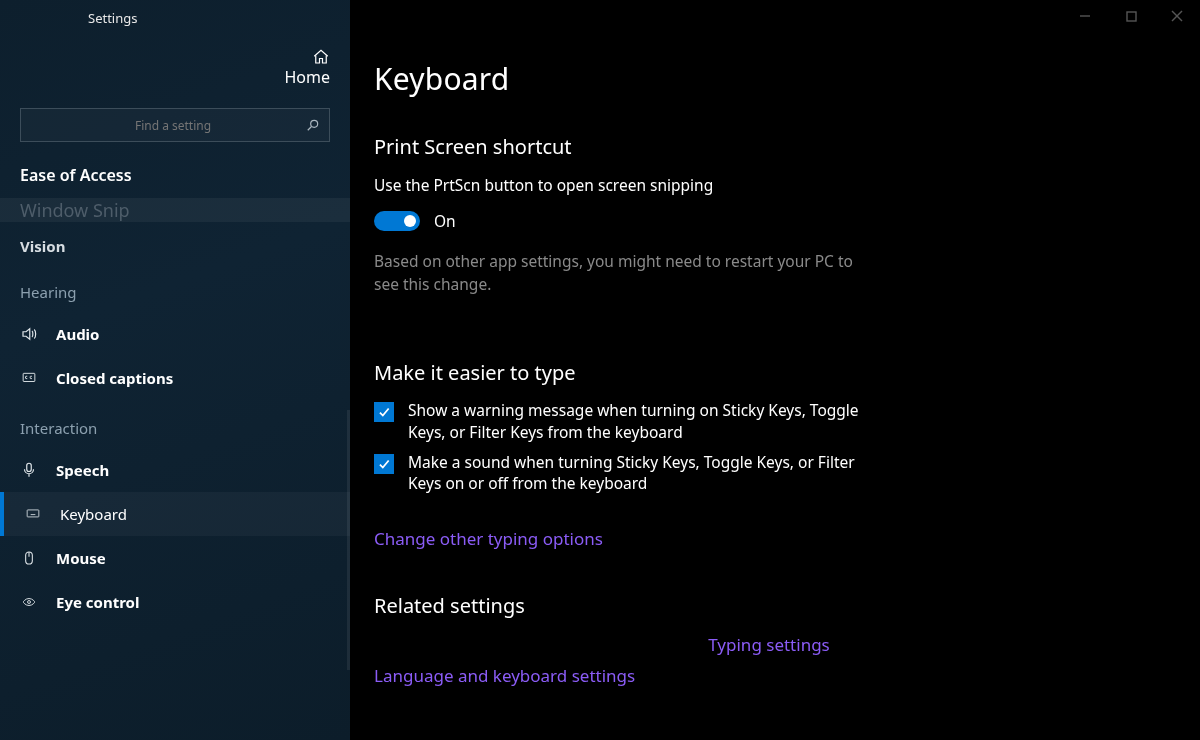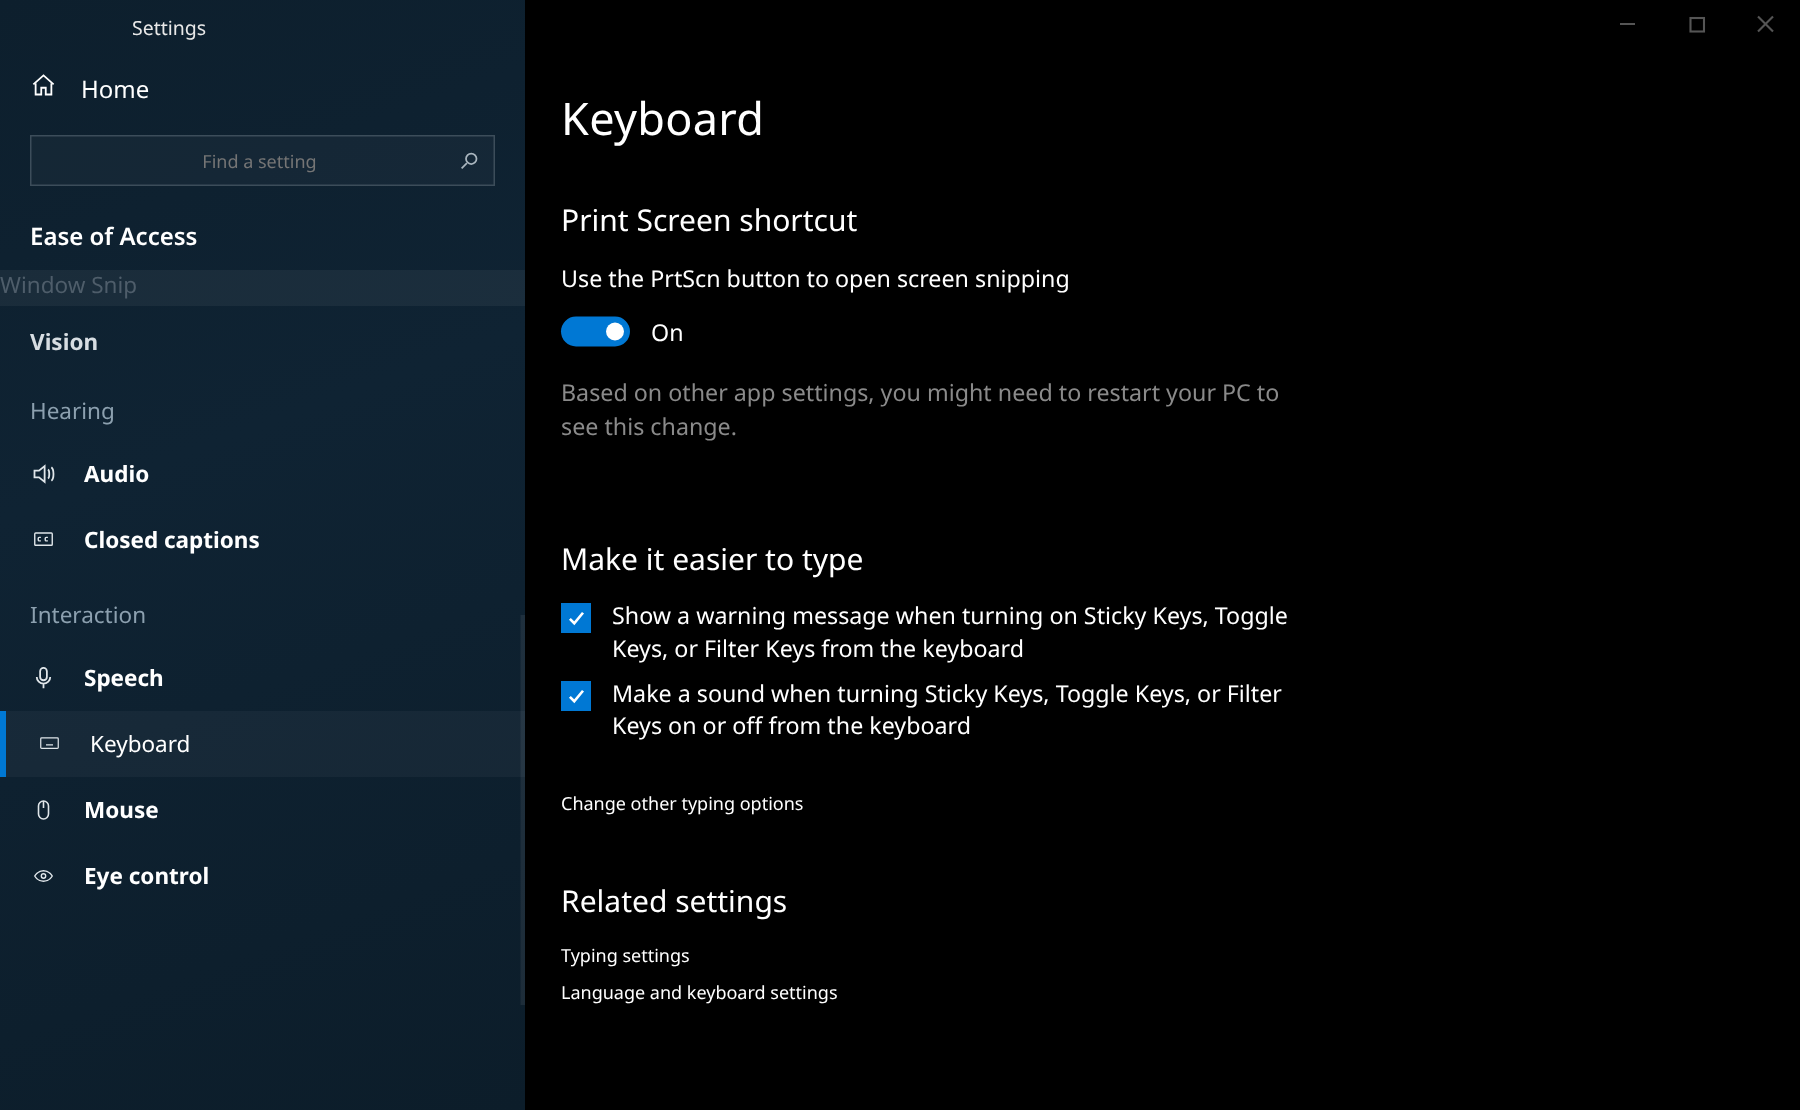--- a/index.html
+++ b/index.html
@@ -1,31 +1,31 @@
 <!DOCTYPE html>
 <html><head>
 <meta charset="utf-8">
 <style>
   * { box-sizing: border-box; margin: 0; padding: 0; font-family: "Segoe UI", system-ui, sans-serif; }
   body { width: 1200px; height: 740px; background: #000; overflow: hidden; display: flex; }
 
   
   .sidebar { width: 350px; height: 100%; background: linear-gradient(160deg, #0d1f2d 0%, #0f2333 40%, #0c1d2a 100%); display: flex; flex-direction: column; color: #fff; position: relative; }
   .titlebar { height: 36px; display: flex; align-items: center; padding-left: 88px; font-size: 13px; color: #e8e8e8; }
-  .home-row { display: flex; align-items: flex-start; gap: 16px; padding: 12px 20px 20px 20px; cursor: pointer; }
+  .home-row { display: flex; align-items: flex-end; padding: 12px 20px 20px 20px; cursor: pointer; flex-direction: column; }
   .home-row .icon { width: 18px; height: 18px; }
   .home-label { font-size: 16px; color: #fff; }
 
   .search-wrap { padding: 0 20px 22px 20px; }
   .search { width: 100%; height: 34px; background: rgba(255,255,255,0.03); border: 1px solid #3c4d5a; color: #ccc; padding: 0 14px 0 10px; font-size: 12px; position: relative; text-align: center; }
   .search-box { position: relative; }
   .search-icon { position: absolute; right: 10px; top: 50%; transform: translateY(-50%) scaleX(-1); width: 14px; height: 14px; pointer-events: none; }
 
   .category { font-size: 16px; font-weight: 600; color: #fff; padding: 0 20px 12px 20px; }
-  .ghost-row { height: 24px; background: rgba(255,255,255,0.05); margin: 0 0 6px 0; display:flex; align-items:flex-start; font-size:15px; color:#4e5d6a; }
+  .ghost-row { height: 24px; background: rgba(255,255,255,0.05); margin: 0 0 6px 0; display:flex; align-items:flex-start; padding-left:20px; font-size:18px; color:#4e5d6a; }
   .group-label { font-size: 15px; color: #8ca0af; padding: 18px 20px 10px 20px; }
 
   .nav-item { display: flex; align-items: center; gap: 18px; height: 44px; padding: 0 20px; cursor: pointer; color: #fff; font-size: 15px; border-left: 4px solid transparent; }
   .nav-item.nudge { padding-left: 16px; font-weight: bold; }
   .nav-item.selected { background: rgba(255,255,255,0.04); border-left: 4px solid #0078d4; }
   .nav-item .nav-icon { width: 18px; height: 18px; display:flex; align-items:center; justify-content:center; color:#e0e6ea; }
 
   .scroll-edge { position:absolute; right:0; top:410px; width:3px; height:260px; background:rgba(255,255,255,0.07); }
 
   
@@ -42,21 +42,21 @@
   .toggle { width: 46px; height: 20px; border-radius: 10px; background: #0078d4; position: relative; cursor: pointer; }
   .toggle .knob { width: 12px; height: 12px; background: #fff; border-radius: 50%; position: absolute; top: 4px; right: 4px; }
   .toggle-label { font-size: 15.5px; }
 
   
   .check-row { display: flex; align-items: flex-start; gap: 14px; margin-bottom: 8px; max-width: 500px; }
   .checkbox { width: 20px; height: 20px; background: #0078d4; display:flex; align-items:center; justify-content:center; flex-shrink:0; margin-top:2px; cursor:pointer; }
   .checkbox svg { width: 14px; height: 14px; stroke:#fff; stroke-width:3; fill:none; }
   .check-label { font-size: 15.5px; line-height: 1.4; }
 
-  .link { color: #ffffff; font-size: 12px; cursor: pointer; display:inline-block; margin-top: 16px; }
+  .link { color: #8b5cf6; font-size: 17px; cursor: pointer; display:inline-block; margin-top: 16px; }
   .link + .link { margin-top: 12px; }
   .link-block { display:block; margin-top:12px; }
 
   svg { display:block; }
 </style>
 </head>
 <body>
 
 <div class="sidebar">
   <div class="titlebar">
@@ -216,15 +216,15 @@
           <polyline points="5 13 10 18 20 6"></polyline>
         </svg>
       </div>
     <div class="check-label">Make a sound when turning Sticky Keys, Toggle Keys, or Filter Keys on or off from the keyboard</div>
   </div>
 
   <a class="link" style="margin-top:24px;">Change other typing options</a>
 
   
   <h2 class="section-h" style="margin-top:42px;">Related settings</h2>
-  <a class="link link-block" style="margin-top:6px;">Typing settings</a>
+  <a class="link link-block" style="margin-top:6px;text-align:center;">Typing settings</a>
   <a class="link link-block" style="margin-top:8px;">Language and keyboard settings</a>
 </div>
 
 </body></html>

